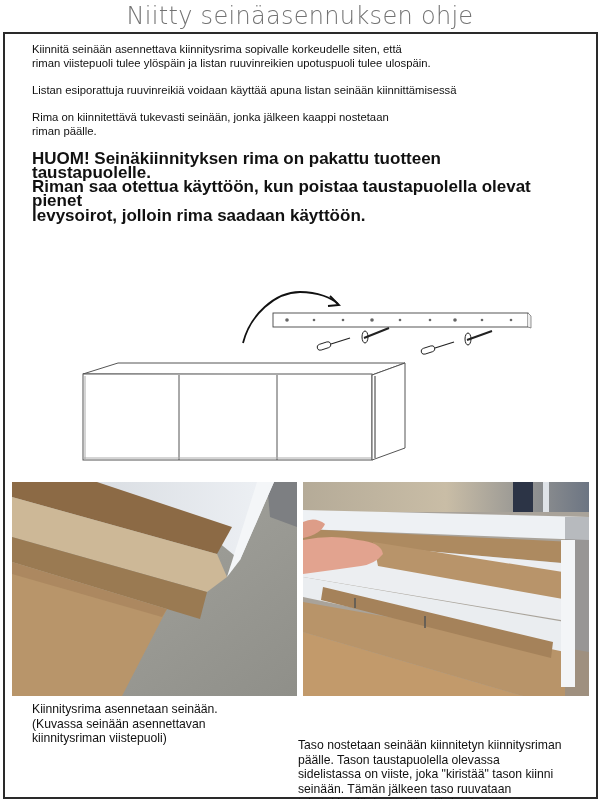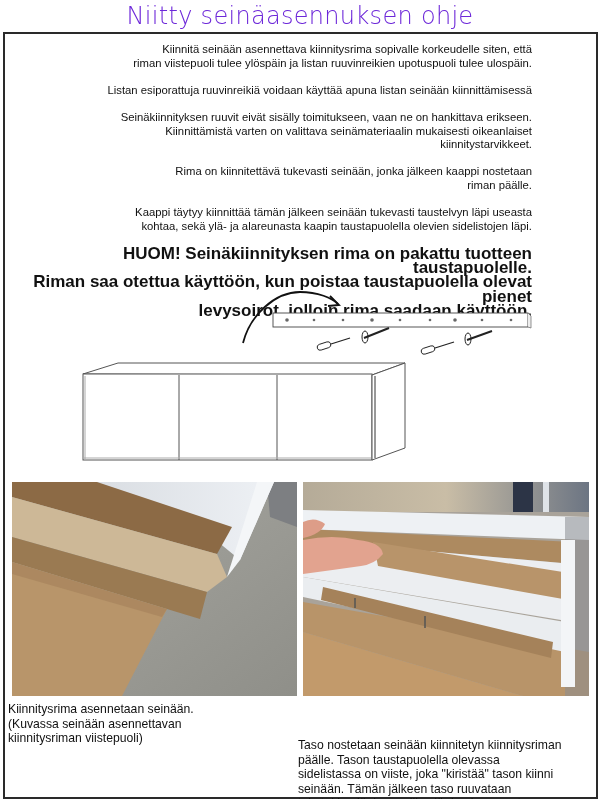--- a/index.html
+++ b/index.html
@@ -1,52 +1,47 @@
 <!DOCTYPE html>
 <html><head>
   <meta charset="utf-8">
   <style>
     html, body { margin: 0; padding: 0; background: #ffffff; }
     body { width: 600px; height: 799px; position: relative; overflow: hidden;
            font-family: "Liberation Sans", sans-serif; color: #111; }
     .title { position: absolute; left: 0; top: 2px; width: 600px; text-align: center;
              font-family: "DejaVu Sans", sans-serif; font-weight: 300; font-size: 24px;
-             letter-spacing: 0.3px; color: #6d28d9; line-height: 28px; }
+             letter-spacing: 0.3px; color: #737373; line-height: 28px; }
     .frame { position: absolute; left: 3px; top: 32px; width: 591px; height: 763px;
              border: 2px solid #2a2a2a; box-sizing: content-box; }
     .instructions { position: absolute; left: 32px; top: 43px; width: 500px;
                     font-size: 11.3px; line-height: 13.6px; }
-    .instructions p { margin: 0 0 13.6px 0; text-align: right; }
+    .instructions p { margin: 0 0 13.6px 0; }
     .instructions p.note { font-weight: bold; font-size: 17px; line-height: 14.2px; }
     .diagram { position: absolute; left: 75px; top: 282px; width: 470px; height: 185px; }
     .photo { position: absolute; overflow: hidden; }
     .photo-left { left: 12px; top: 482px; width: 285px; height: 214px; }
     .photo-right { left: 303px; top: 482px; width: 286px; height: 214px; }
     .caption { position: absolute; font-size: 12.2px; line-height: 14.6px; color: #111; }
-    .caption-left { left: 8px; top: 702px; width: 260px; }
+    .caption-left { left: 32px; top: 702px; width: 260px; }
     .caption-right { left: 298px; top: 702px; width: 296px; margin-top: 36px; }
   </style>
 </head>
 <body>
 
 <div class="title">Niitty seinäasennuksen ohje</div>
 
 <div class="frame"></div>
 
 <div class="instructions">
   <p style="white-space:pre-line">Kiinnitä seinään asennettava kiinnitysrima sopivalle korkeudelle siten, että
 riman viistepuoli tulee ylöspäin ja listan ruuvinreikien upotuspuoli tulee ulospäin.</p>
   <p style="white-space:pre-line">Listan esiporattuja ruuvinreikiä voidaan käyttää apuna listan seinään kiinnittämisessä</p>
-  <p style="white-space:pre-line">Seinäkiinnityksen ruuvit eivät sisälly toimitukseen, vaan ne on hankittava erikseen.
-Kiinnittämistä varten on valittava seinämateriaalin mukaisesti oikeanlaiset
-kiinnitystarvikkeet.</p>
   <p style="white-space:pre-line">Rima on kiinnitettävä tukevasti seinään, jonka jälkeen kaappi nostetaan
 riman päälle.</p>
-  <p style="white-space:pre-line">Kaappi täytyy kiinnittää tämän jälkeen seinään tukevasti taustelvyn läpi useasta
-kohtaa, sekä ylä- ja alareunasta kaapin taustapuolella olevien sidelistojen läpi.</p>
   <p class="note" style="white-space:pre-line">HUOM! Seinäkiinnityksen rima on pakattu tuotteen taustapuolelle.
 Riman saa otettua käyttöön, kun poistaa taustapuolella olevat pienet
 levysoirot, jolloin rima saadaan käyttöön.</p>
 </div>
 
 <svg class="diagram" viewBox="75 282 470 185" xmlns="http://www.w3.org/2000/svg">
 
   <g>
     <path d="M 243 343 C 250 315, 275 292, 300 292 C 318 292, 332 298, 338 304" fill="none" stroke="#111" stroke-width="1.8"></path>
     <path d="M 330 296 L 339 305 L 328 306" fill="none" stroke="#111" stroke-width="1.8"></path>

